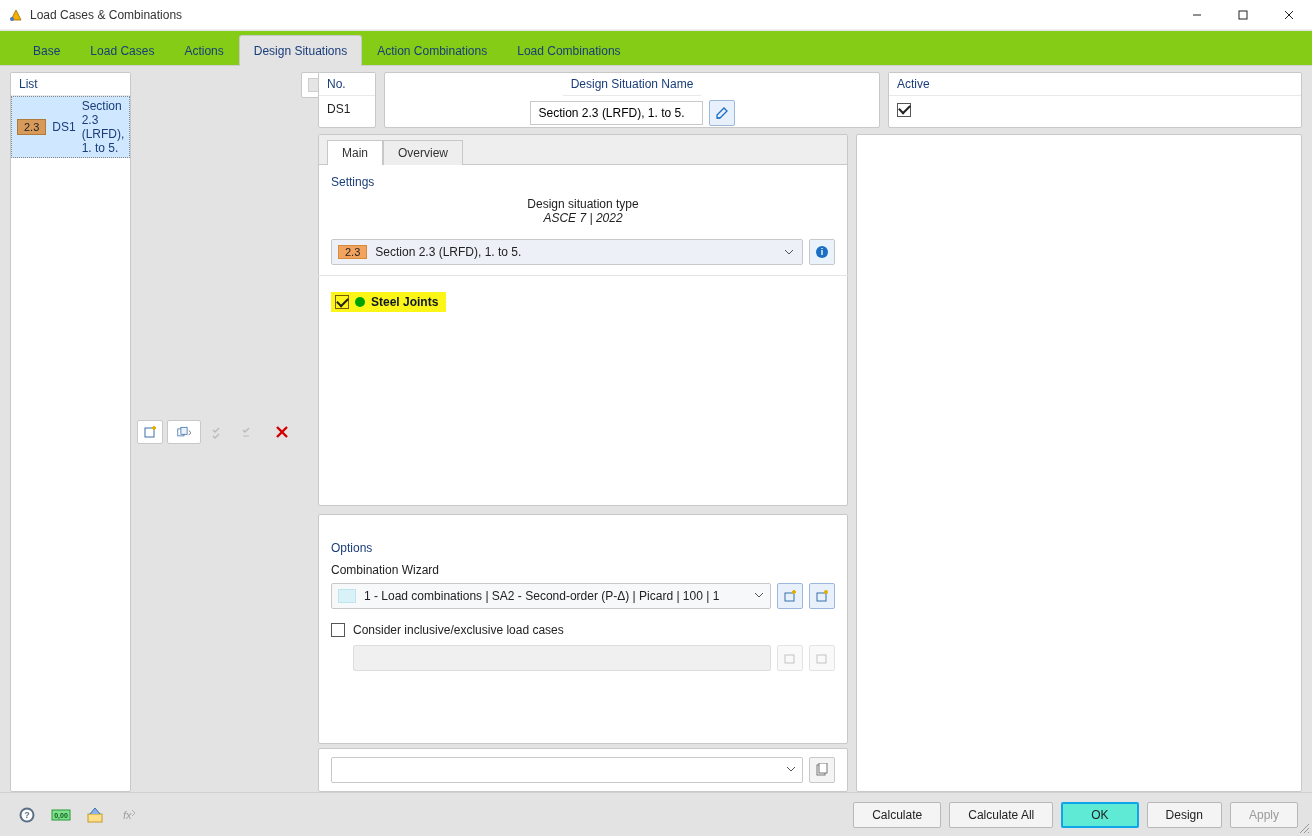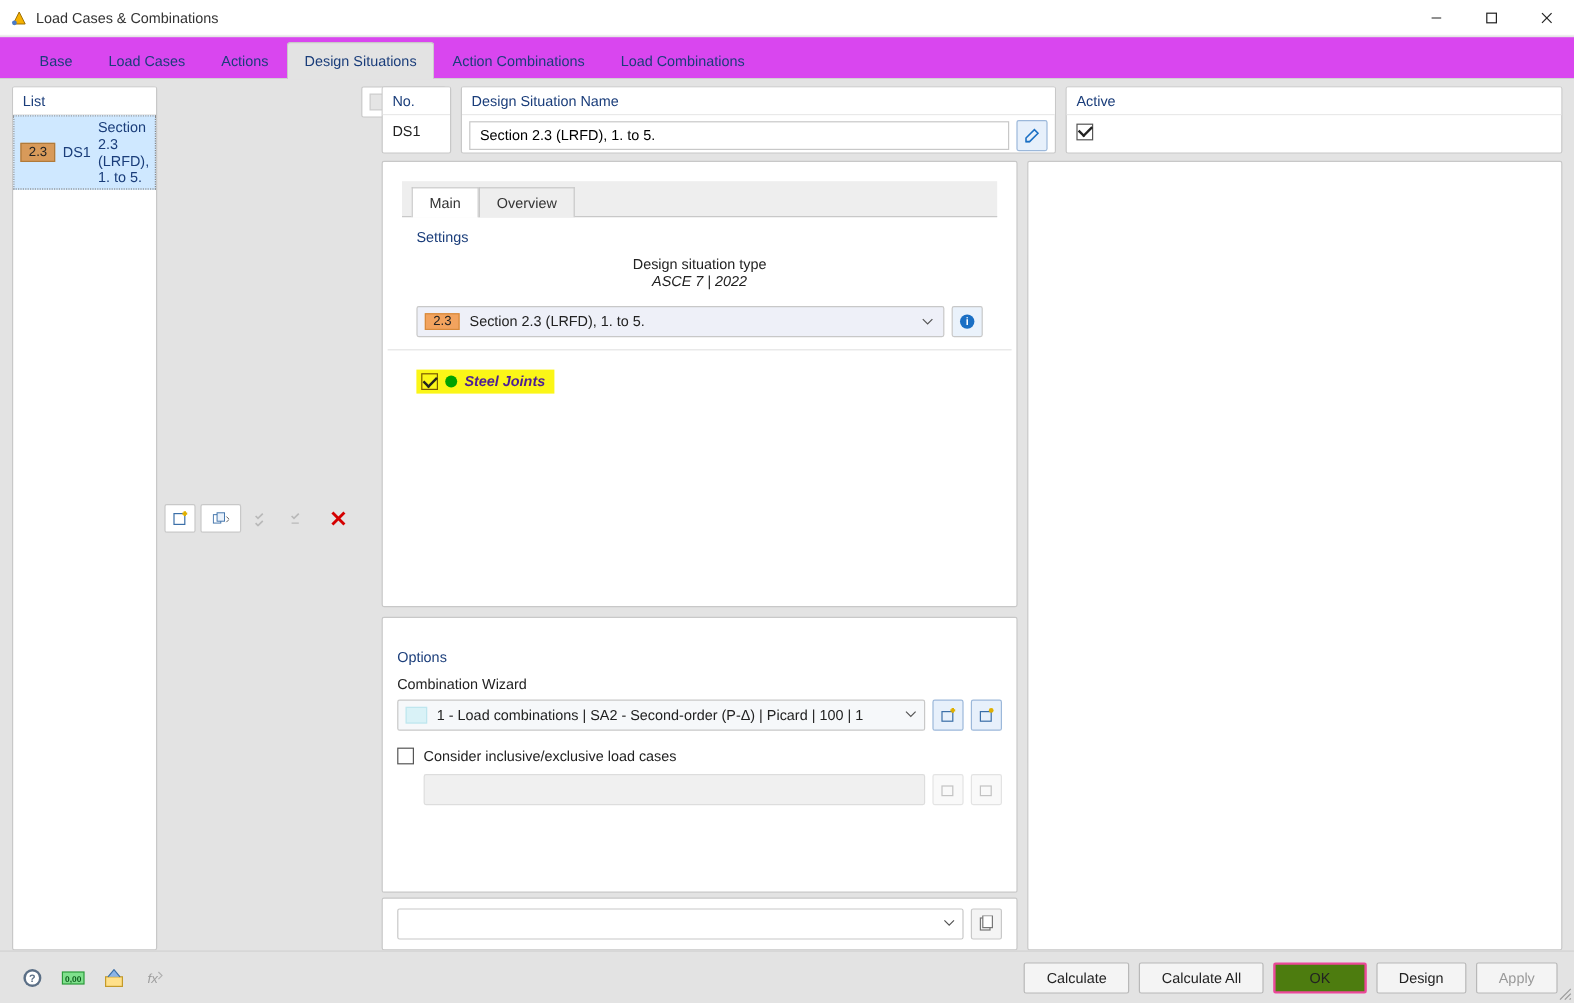--- a/index.html
+++ b/index.html
@@ -10,21 +10,21 @@
   .titlebar { height:30px; display:flex; align-items:center; justify-content:space-between; padding:0 0 0 8px; border-bottom:1px solid #eee;}
   .titlebar-left { display:flex; align-items:center; gap:6px;}
   .titlebar-title { font-size:12px; color:#333;}
   .titlebar-ctrls { display:flex; }
   .titlebar-ctrls .ctrl { width:46px; height:30px; display:flex; align-items:center; justify-content:center; }
   .ctrl svg { stroke:#222; }
 
   .app-icon { width:16px; height:16px; display:inline-block; }
 
   
-  .tabstrip-outer { height:36px; background:#d946ef; border-top:1px solid #e5e5e5; border-bottom:1px solid #d0d0d0; display:flex; align-items:flex-end; padding-left:18px;}
+  .tabstrip-outer { height:36px; background:#84cc16; border-top:1px solid #e5e5e5; border-bottom:1px solid #d0d0d0; display:flex; align-items:flex-end; padding-left:18px;}
   .tab { padding:8px 14px 8px; color:#333; border:1px solid transparent; border-bottom:none; position:relative; top:1px; cursor:default; }
   .tab.active { background:#e3e3e3; border-color:#c8c8c8; border-radius:3px 3px 0 0; font-weight:400; color:#1a3d7a; }
   .tab.active::after{content:""; position:absolute; left:0; right:0; bottom:-1px; height:1px; background:#e3e3e3;}
   .tab { font-size:12px;}
   .tabstrip-outer .tab { color:#1a3d7a;}
 
   
   .body { flex:1; background:#e3e3e3; display:flex; padding:6px 0 0 0; gap:0; overflow:hidden;}
   .body-inner { flex:1; display:flex; padding:0 10px 0 10px; gap:8px; }
 
@@ -50,21 +50,21 @@
   .left-filter { display:flex; align-items:center; border:1px solid #c8c8c8; background:#fff; height:26px; padding:0 6px; border-radius:2px; gap:6px;}
   .left-filter .swatch { width:20px; height:14px; background:#e5e5e5; border:1px solid #cfcfcf;}
   .left-filter .txt { flex:1; text-align:center;}
   .chev { margin-left:auto; }
 
   
   .right-col { flex:1; display:flex; flex-direction:column; gap:6px; }
   .top-row { display:flex; gap:8px; height:56px;}
   .no-panel { width:58px; }
   .no-panel .val { padding:6px 8px; color:#222;}
-  .name-panel { flex:1; }
+  .name-panel { flex:1;align-items:center; }
   .name-panel .row { display:flex; align-items:center; gap:6px; padding:4px 6px;}
   .name-input { flex:1; height:24px; border:1px solid #c8c8c8; background:#fff; padding:0 8px; font-size:12px;}
   .active-panel { width:414px;}
   .active-panel .chk-wrap{padding:6px 8px;}
   .checkbox { width:14px; height:14px; border:1px solid #555; display:inline-flex; align-items:center; justify-content:center;}
   .checkbox.checked::after{ content:""; width:9px; height:5px; border-left:2px solid #222; border-bottom:2px solid #222; transform:rotate(-45deg) translate(1px,-1px); }
 
   .mid-row { flex:1; display:flex; gap:8px; min-height:0;}
   .mid-left { width:530px; display:flex; flex-direction:column; gap:4px;}
   .mid-right { flex:1; }
@@ -87,21 +87,21 @@
   .combo .ctext { flex:1; color:#222;}
   .combo .dd { width:14px; display:flex; justify-content:center;}
   .info-btn { width:26px; height:26px; border:1px solid #c8c8c8; background:#eaf2fb; border-radius:2px; display:flex; align-items:center; justify-content:center; color:#1a6fc4; font-weight:bold;}
   .dst-row { display:flex; gap:6px;}
   .dst-row .combo{flex:1;}
 
   .activate-panel { padding:10px 12px 8px; }
   .activate-row { display:inline-flex; align-items:center; gap:6px; background:#fbf617; padding:3px 8px 3px 4px;}
   .activate-row .checkbox{border-color:#7a5a00;}
   .activate-row .dot{ width:10px; height:10px; background:#00a200; border-radius:50%;}
-  .activate-row .lbl{ font-weight:600; color:#4c1d95;font-style:italic;}
+  .activate-row .lbl{ font-weight:600; color:#0f172a;}
 
   .options-panel.panel{ margin-top:4px;}
   .options-body{ padding:26px 12px;}
   .combo-light{ display:flex; align-items:center; border:1px solid #c8c8c8; background:#f6f8fa; height:26px; padding:0 6px; gap:8px; flex:1; border-radius:2px;}
   .combo-light .swatch-sm{ width:18px; height:14px; background:#d9f2f7; border:1px solid #bfe6ee;}
   .combo-row{ display:flex; gap:6px; align-items:center;}
   .sq-btn { width:26px; height:26px; border:1px solid #c8c8c8; background:#f4f4f4; border-radius:2px; display:flex; align-items:center; justify-content:center;}
   .sq-btn.hl{ background:#e7f0fb; border-color:#9cb8da;}
   .consider-row{ display:flex; align-items:center; gap:8px; margin-top:14px;}
   .checkbox.empty{}
@@ -111,21 +111,21 @@
   .comment-panel.panel{}
   .comment-body{ padding:8px 12px; display:flex; gap:6px;}
   .comment-body .combo-light{flex:1; background:#fff;}
   
   
   .footer { height:44px; background:#e3e3e3; display:flex; align-items:center; padding:0 14px; gap:8px; border-top:1px solid #d0d0d0;}
   .footer .left-icons{ display:flex; gap:8px;}
   .footer .ficon{ width:26px; height:26px; display:flex; align-items:center; justify-content:center; border-radius:2px;}
   .footer .spacer{flex:1;}
   .btn { height:26px; padding:0 18px; border:1px solid #b8b8b8; background:#f4f4f4; border-radius:2px; font-size:12px; display:inline-flex; align-items:center;}
-  .btn.primary{ background:#4d7c0f; border:2px solid #ec4899; padding:0 28px;}
+  .btn.primary{ background:#5eead4; border:2px solid #0ea5e9; padding:0 28px;}
   .btn.disabled{ color:#9a9a9a; }
 
   .resize-grip{position:absolute; right:2px; bottom:2px; width:12px; height:12px;}
   .resize-grip svg{display:block;}
 
   .small-sep{height:1px; background:#e4e4e4; margin:6px -12px;}
   .subtabs-wrap .body-pad{flex:1;}
   .settings-wrap.panel{flex:1;}
 </style>
 </head>
@@ -250,21 +250,21 @@
             <div class="panel-header">Active</div>
             <div class="chk-wrap">
               <span class="checkbox checked"></span>
             </div>
           </div>
         </div>
 
         <div class="mid-row">
           <div class="mid-left">
 
-            <div class="subtabs-wrap settings-wrap panel" style="padding:16px;">
+            <div class="subtabs-wrap settings-wrap panel" style="padding:0;">
               <div class="subtabs" id="subtabs">
                   <div class="subtab active">Main</div>
                   <div class="subtab">Overview</div>
                 </div>
               <div class="settings-panel">
                 <div class="section-title">Settings</div>
                 <div class="row-flex">
                   <span class="dst-label">Design situation type</span>
                   <span class="dst-code">ASCE 7 | 2022</span>
                 </div>

